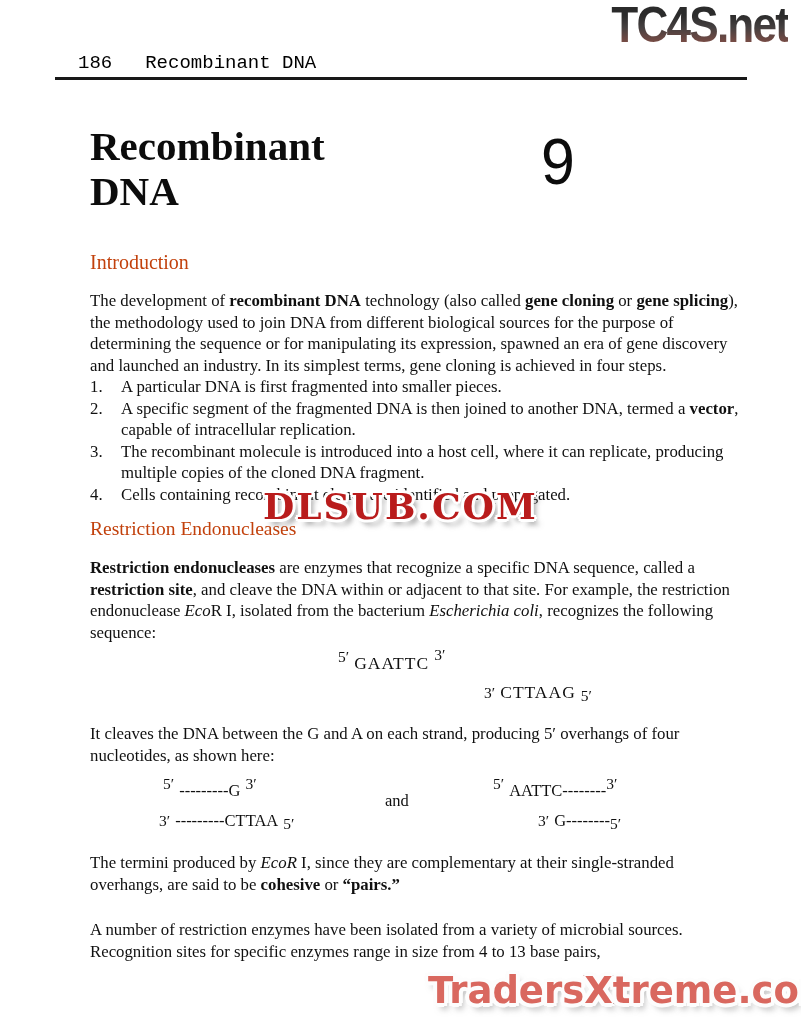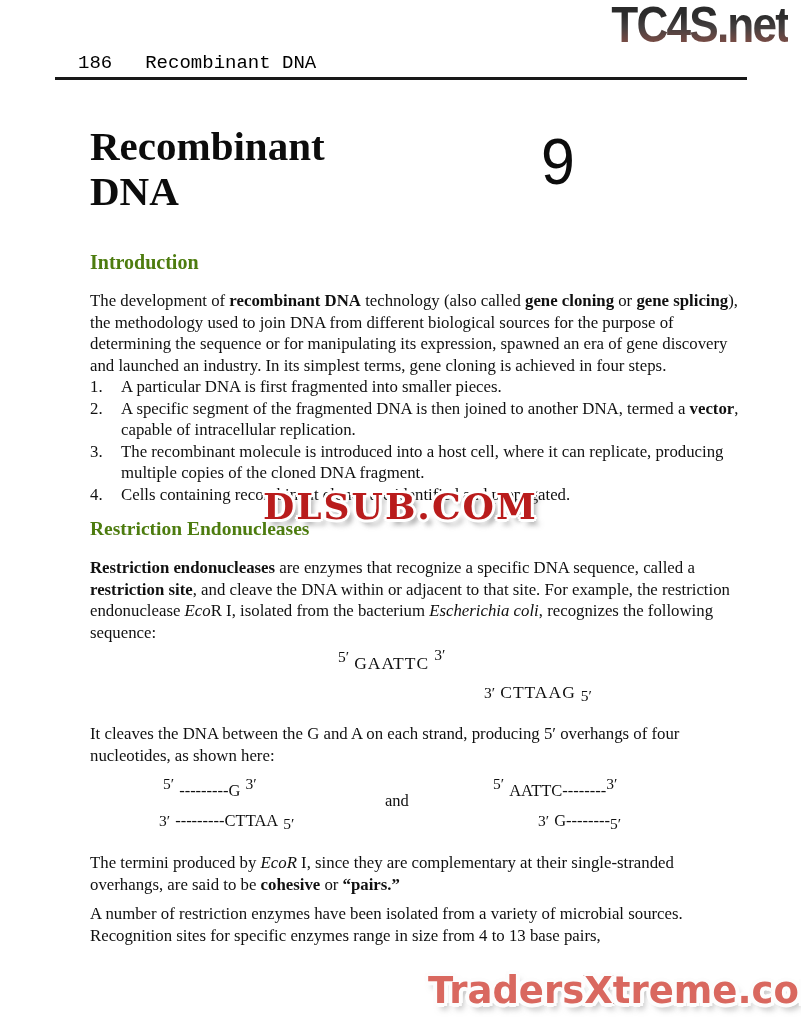--- a/index.html
+++ b/index.html
@@ -57,27 +57,27 @@
   .title-row{position:relative;height:90px;margin-top:4px;}
   .chap-title{
     font-size:41px;line-height:45px;font-weight:bold;letter-spacing:0px;color:#0c0c0c;
   }
   .chap-num{
     position:absolute;left:450px;top:6px;
     font-family:"Liberation Sans", sans-serif;font-size:64px;line-height:64px;
     font-weight:400;color:#0c0c0c;transform:scaleX(0.95);
   }
 
-  .h1{font-size:20px;font-weight:bold;line-height:24px;color:#4d7c0f;}
+  .h1{font-size:20px;font-weight:normal;line-height:24px;color:#c2410c;}
   .h-intro{margin-top:36px;}
   .h-restr{margin-top:12px;font-size:19.5px;}
 
   .para{font-size:16.8px;line-height:21.5px;margin-top:16px;text-align:left;}
   .p-termini{margin-top:14px;}
-  .p-close{margin-top:8px;}
+  .p-close{margin-top:24px;}
 
   .steps{margin-top:0;}
   .step{display:flex;font-size:16.8px;line-height:21.5px;}
   .step .num{flex:none;width:31px;}
   .step .stext{flex:1;}
 
   
   .recog{margin:6px 0 3px 248px;font-size:17.5px;line-height:29px;letter-spacing:1px;}
   .recog .prime, .frag .prime{font-size:15.5px;letter-spacing:0;}
   .up{position:relative;top:-7px;}

